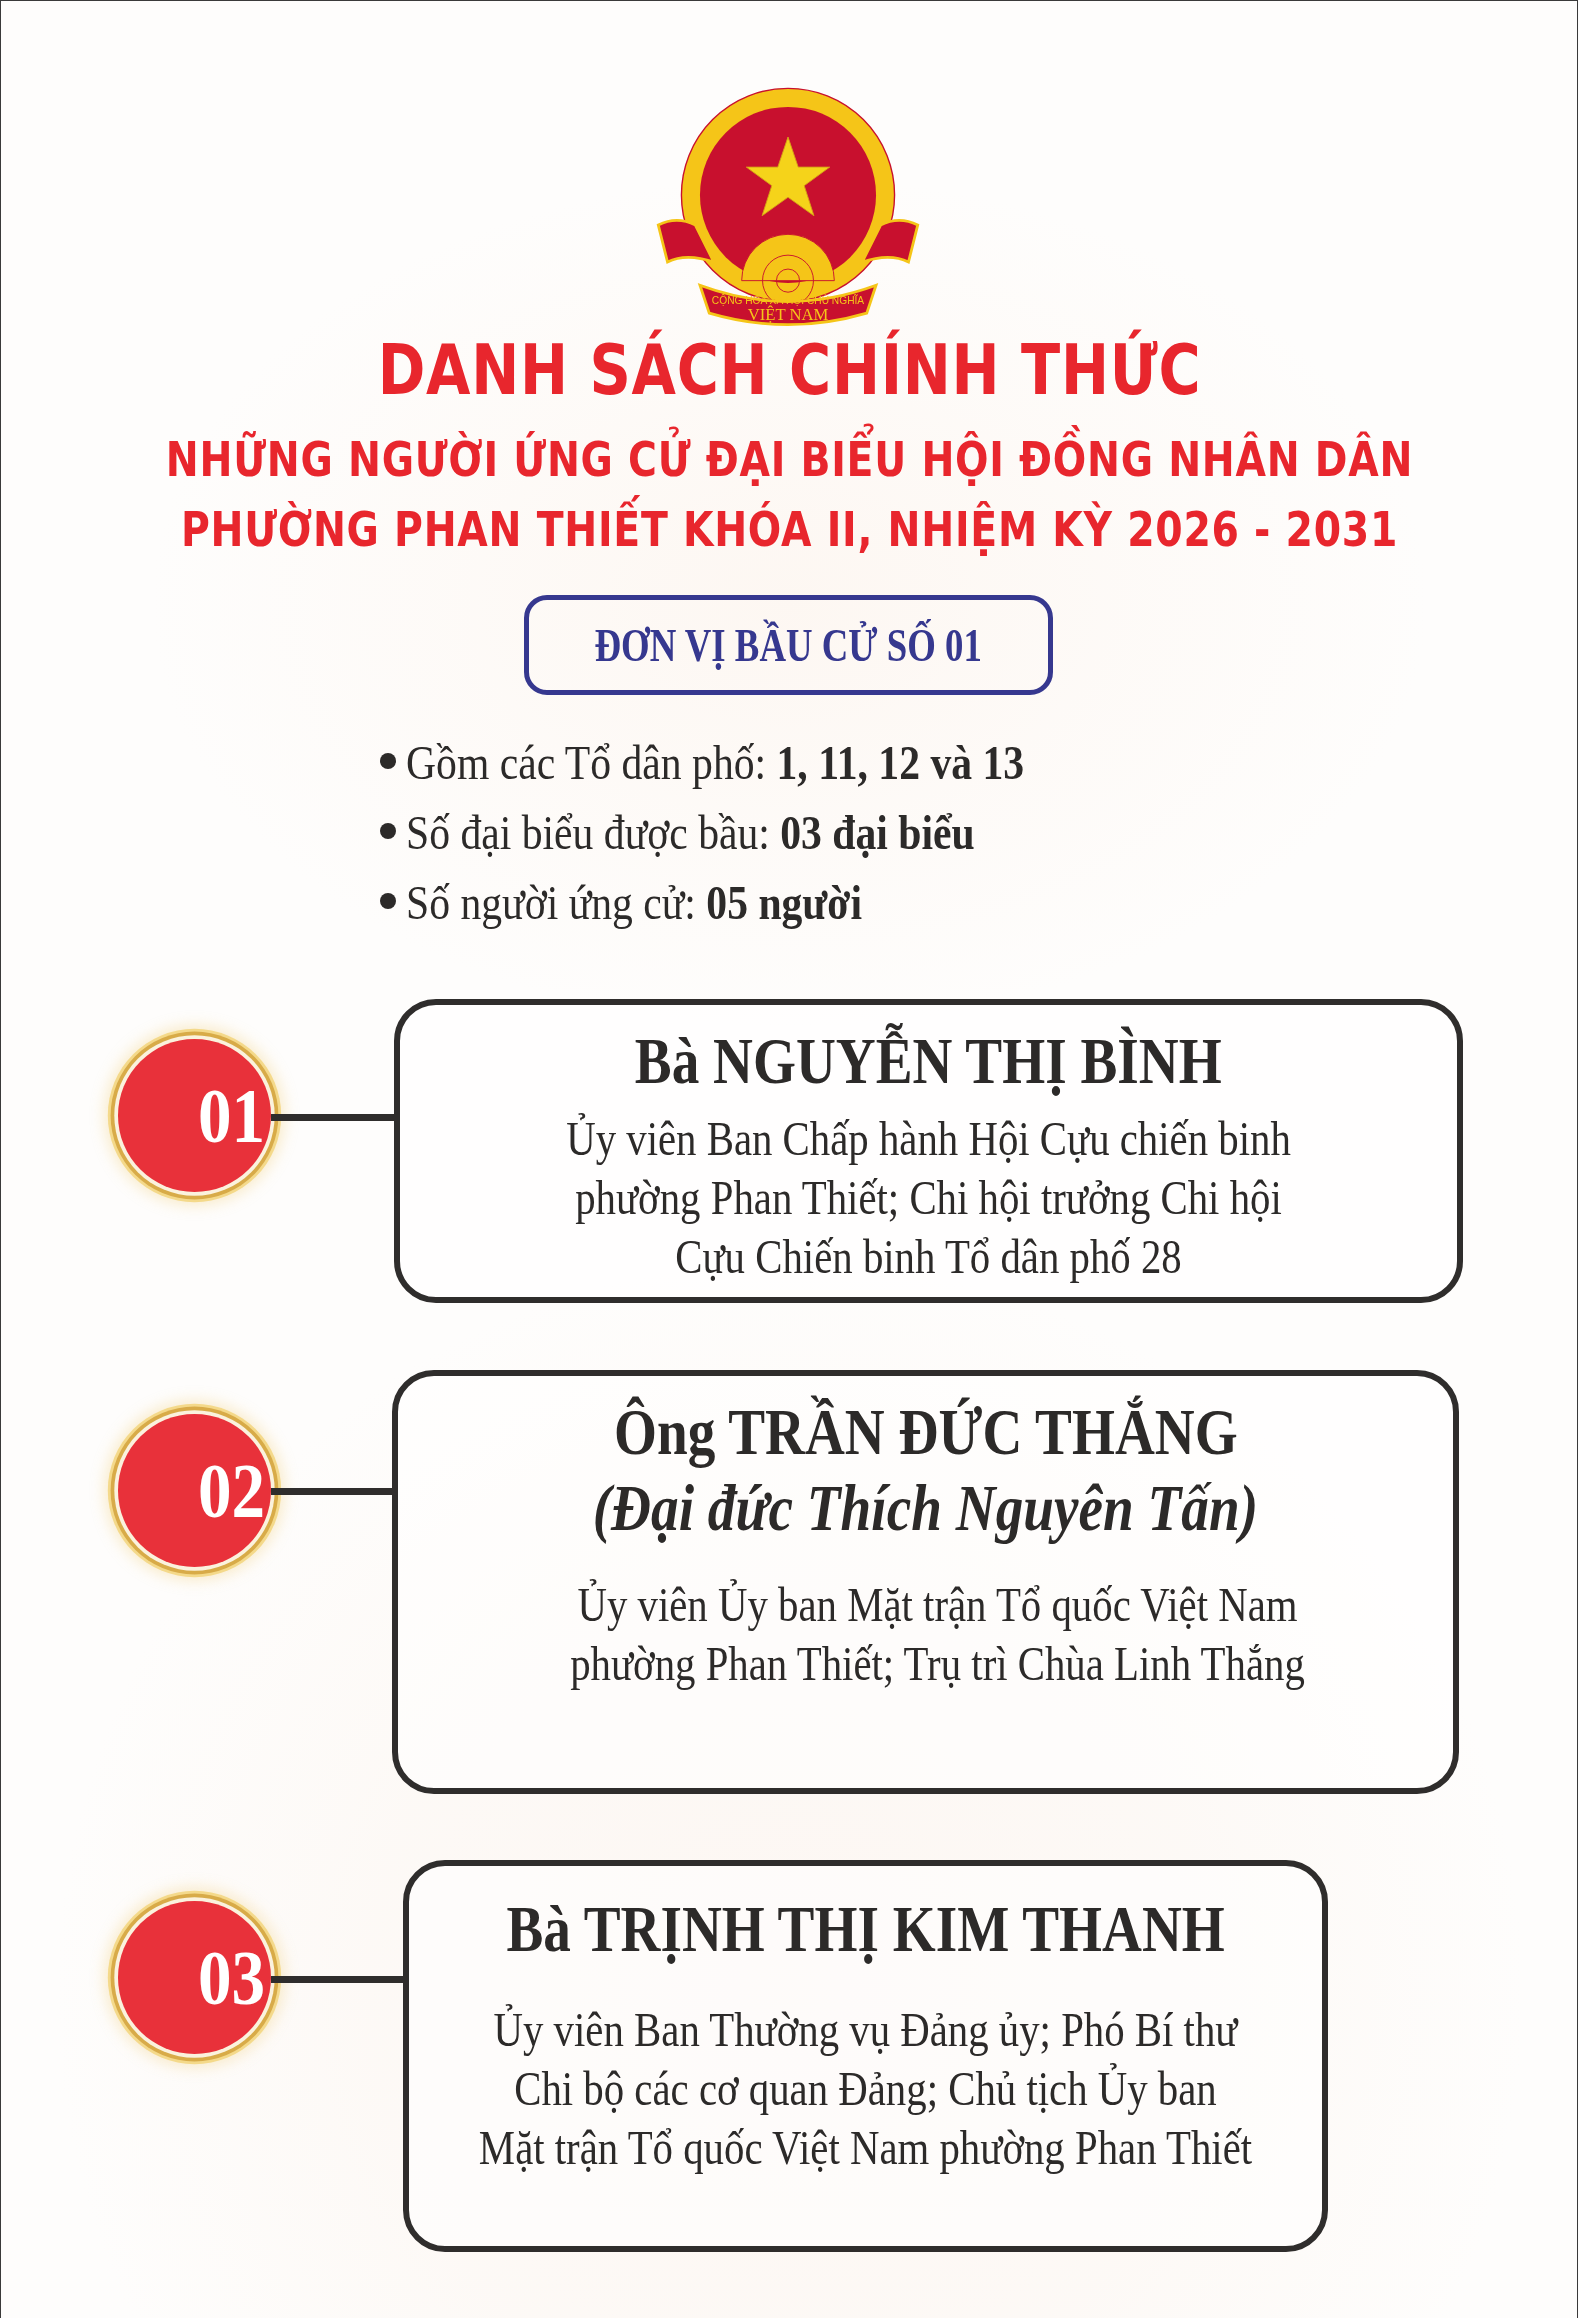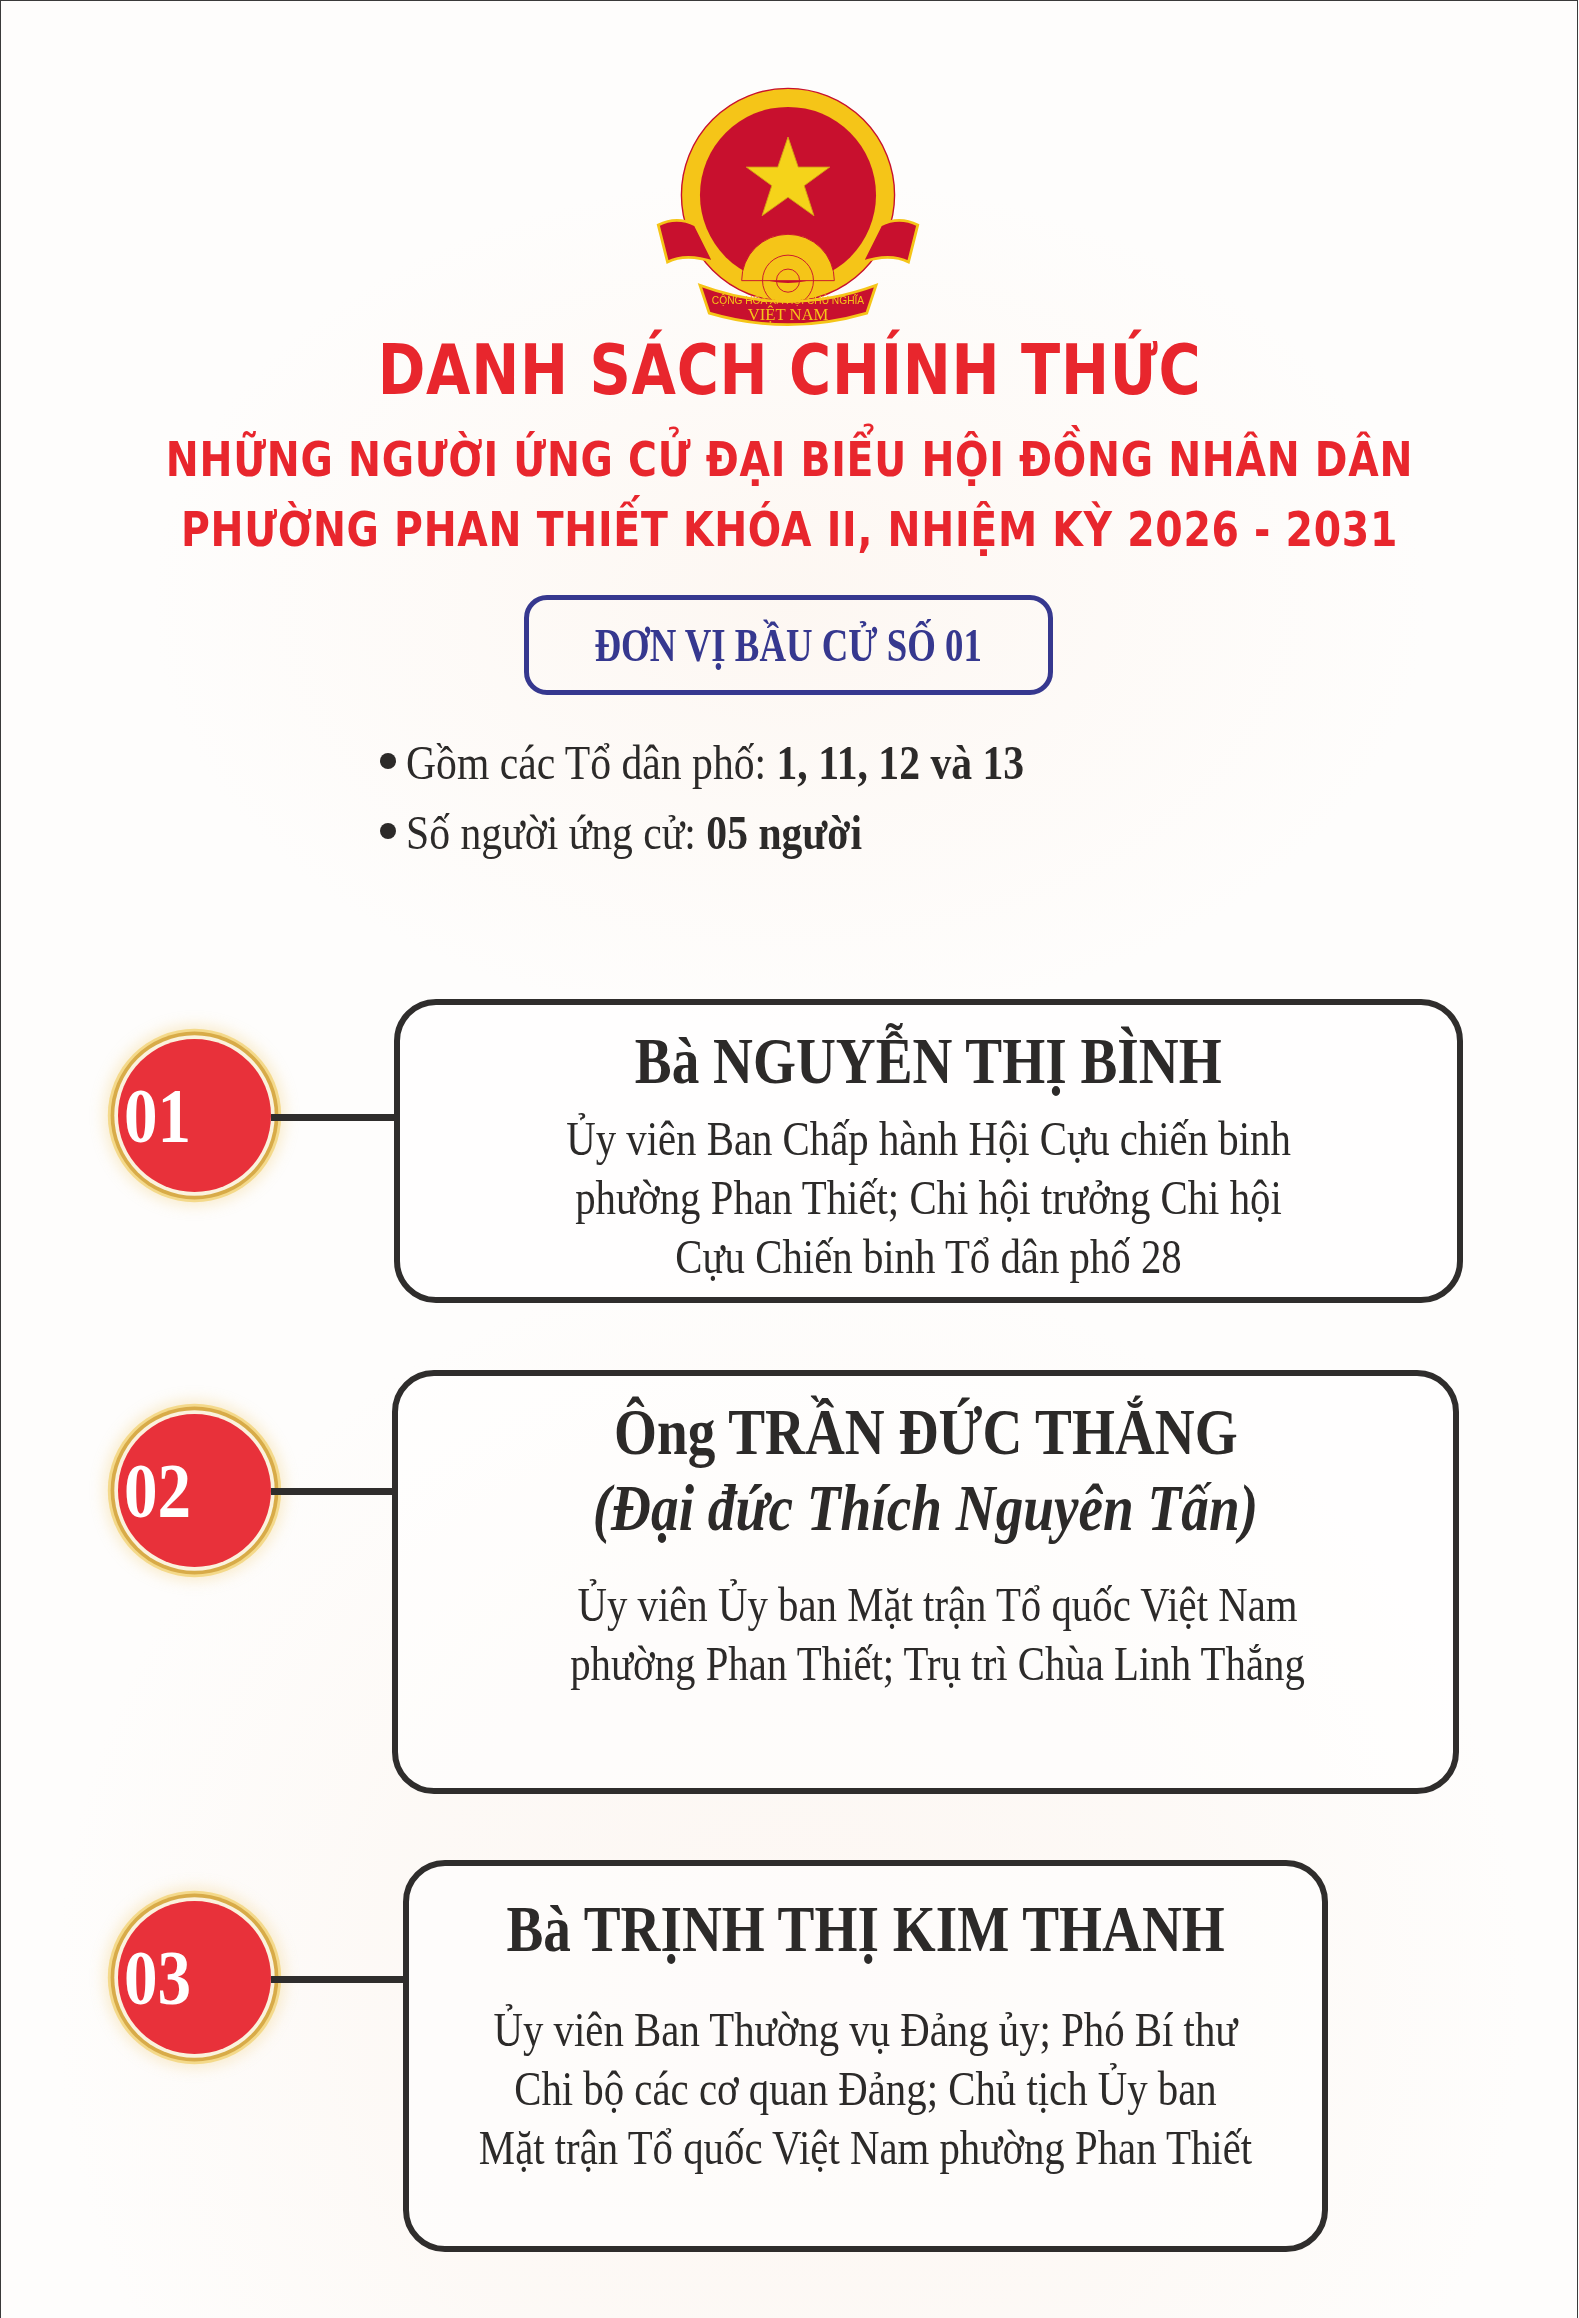--- a/index.html
+++ b/index.html
@@ -49,21 +49,21 @@
     font-size: 49px; color: #2c2a29; white-space: nowrap; height: 70px;
     line-height: 65px; display: flex; align-items: baseline;
   }
   .bullet .dot { display: inline-block; width: 16px; height: 16px; border-radius: 50%; background: #2c2a29; margin-right: 10.2px; position: relative; top: -10.2px; }
   .bullet .bullet-text { transform: scaleX(0.85); transform-origin: left center; display: inline-block; }
   .bullet b { font-weight: bold; }
   .badge {
     position: absolute; left: 118px; width: 153px; height: 153px; border-radius: 50%;
     background: #e8313a;
     box-shadow: 0 0 0 3.7px #fbf2dd, 0 0 0 7.4px #d8ab48, 0 0 0 10.2px #f4d98a, 0 0 14px 14px rgba(240,205,120,0.35);
-    display: flex; align-items: center; justify-content: flex-start;
+    display: flex; align-items: center; justify-content: flex-end;
   }
   .badge-num {
     color: #ffffff; font-weight: bold; font-size: 79px; transform: scaleX(0.85);
   }
   .connector { position: absolute; height: 6.5px; background: #2f2d2c; }
   .card {
     position: absolute; border: 6.5px solid #2f2d2c; border-radius: 42px; box-sizing: border-box;
     background: rgba(255,255,255,0.55);
     text-align: center; color: #2c2a29;
   }
@@ -114,20 +114,24 @@
   <span class="unit-label">ĐƠN VỊ BẦU CỬ SỐ 01</span>
 </div>
 
 <div class="bullets">
   <div class="bullet">
     <span class="dot"></span>
     <span class="bullet-text"><span>Gồm các Tổ dân phố: </span><b>1, 11, 12 và 13</b></span>
   </div>
   <div class="bullet">
     <span class="dot"></span>
+    <span class="bullet-text"><span>Số đại biểu được bầu: </span><b>03 đại biểu</b></span>
+  </div>
+  <div class="bullet">
+    <span class="dot"></span>
     <span class="bullet-text"><span>Số người ứng cử: </span><b>05 người</b></span>
   </div>
 </div>
 
 <div class="badge" style="top:1039px;">
   <span class="badge-num">01</span>
 </div>
 <div class="connector" style="left:271px; top:1114px; width:125px;"></div>
 <div class="card" style="left:394px; top:999px; width:1069px; height:304px;">
   <div class="cand-name" style="top:18.5px;"><span>Bà NGUYỄN THỊ BÌNH</span></div>

